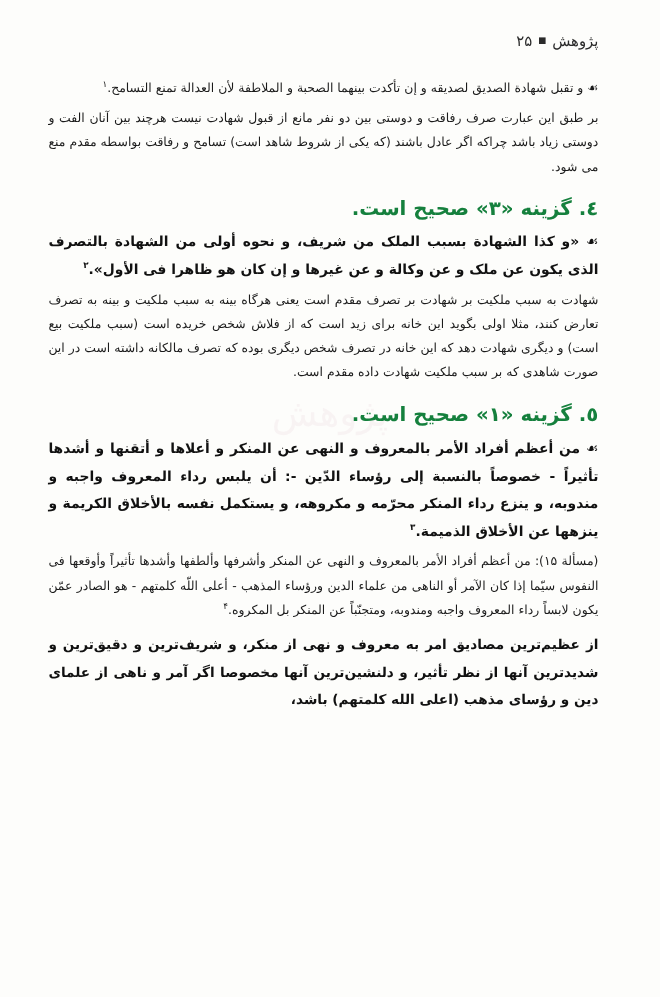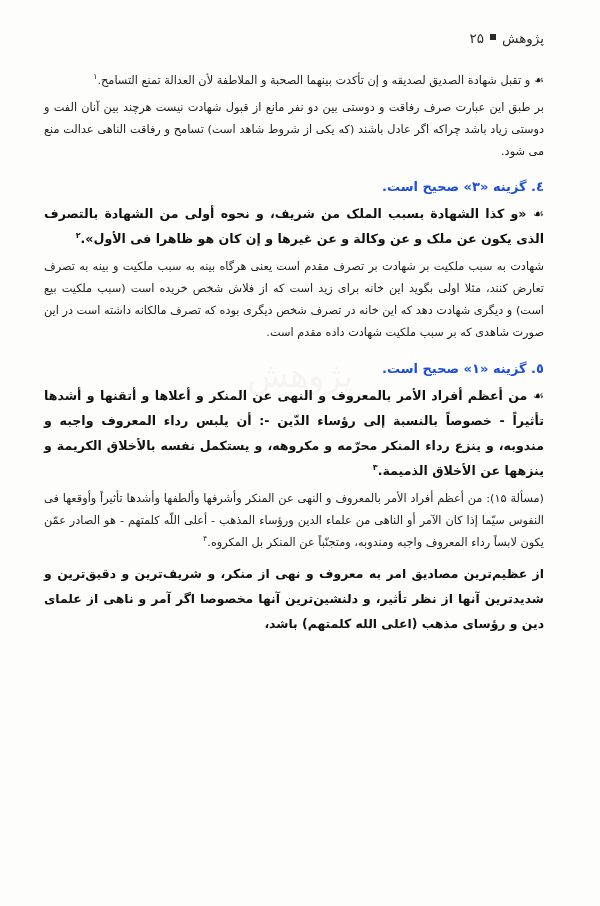--- a/index.html
+++ b/index.html
@@ -84,23 +84,23 @@
     margin: 0 0 5px 0;
     font-size: 11.3px;
     line-height: 1.95;
     text-align: justify;
     text-justify: inter-word;
     color: #1b1b1b;
   }
 
   .heading {
     margin: 16px 0 7px 0;
-    font-size: 13px;
+    font-size: 18px;
     font-weight: bold;
-    color: #1d4ed8;
+    color: #15803d;
   }
 
   
   .arabic {
     margin: 0 0 5px 0;
     font-size: 12.6px;
     line-height: 2.0;
     font-weight: bold;
     text-align: justify;
     color: #111;
@@ -144,21 +144,21 @@
     <div class="header">
       <span class="hdr-title">پژوهش</span>
       <span class="hdr-sq"></span>
       <span class="hdr-page">۲۵</span>
     </div>
 
     <div class="body">
 
       <p class="arabic-sm"><span class="leaf">☙</span> <span>و تقبل شهادة الصدیق لصدیقه و إن تأکدت بینهما الصحبة و الملاطفة لأن العدالة تمنع التسامح.</span><sup class="fn">۱</sup></p>
 
-      <p class="para">بر طبق این عبارت صرف رفاقت و دوستی بین دو نفر مانع از قبول شهادت نیست هرچند بین آنان الفت و دوستی زیاد باشد چراکه اگر عادل باشند (که یکی از شروط شاهد است) تسامح و رفاقت الناهی عدالت منع می شود.</p>
+      <p class="para">بر طبق این عبارت صرف رفاقت و دوستی بین دو نفر مانع از قبول شهادت نیست هرچند بین آنان الفت و دوستی زیاد باشد چراکه اگر عادل باشند (که یکی از شروط شاهد است) تسامح و رفاقت بواسطه مقدم منع می شود.</p>
 
       <div class="heading">٤. گزینه «۳» صحیح است.</div>
 
       <p class="arabic"><span class="leaf">☙</span> <span>«و کذا الشهادة بسبب الملک من شریف، و نحوه أولی من الشهادة بالتصرف الذی یکون عن ملک و عن وکالة و عن غیرها و إن کان هو ظاهرا فی الأول».</span><sup class="fn">۲</sup></p>
 
       <p class="para">شهادت به سبب ملکیت بر شهادت بر تصرف مقدم است یعنی هرگاه بینه به سبب ملکیت و بینه به تصرف تعارض کنند، مثلا اولی بگوید این خانه برای زید است که از فلاش شخص خریده است (سبب ملکیت بیع است) و دیگری شهادت دهد که این خانه در تصرف شخص دیگری بوده که تصرف مالکانه داشته است در این صورت شاهدی که بر سبب ملکیت شهادت داده مقدم است.</p>
 
       <div class="heading">٥. گزینه «۱» صحیح است.</div>
 
       <p class="arabic"><span class="leaf">☙</span> <span>من أعظم أفراد الأمر بالمعروف و النهی عن المنکر و أعلاها و أتقنها و أشدها تأثیراً - خصوصاً بالنسبة إلی رؤساء الدّین -: أن یلبس رداء المعروف واجبه و مندوبه، و ینزع رداء المنکر محرّمه و مکروهه، و یستکمل نفسه بالأخلاق الکریمة و ینزهها عن الأخلاق الذمیمة.</span><sup class="fn">۳</sup></p>

